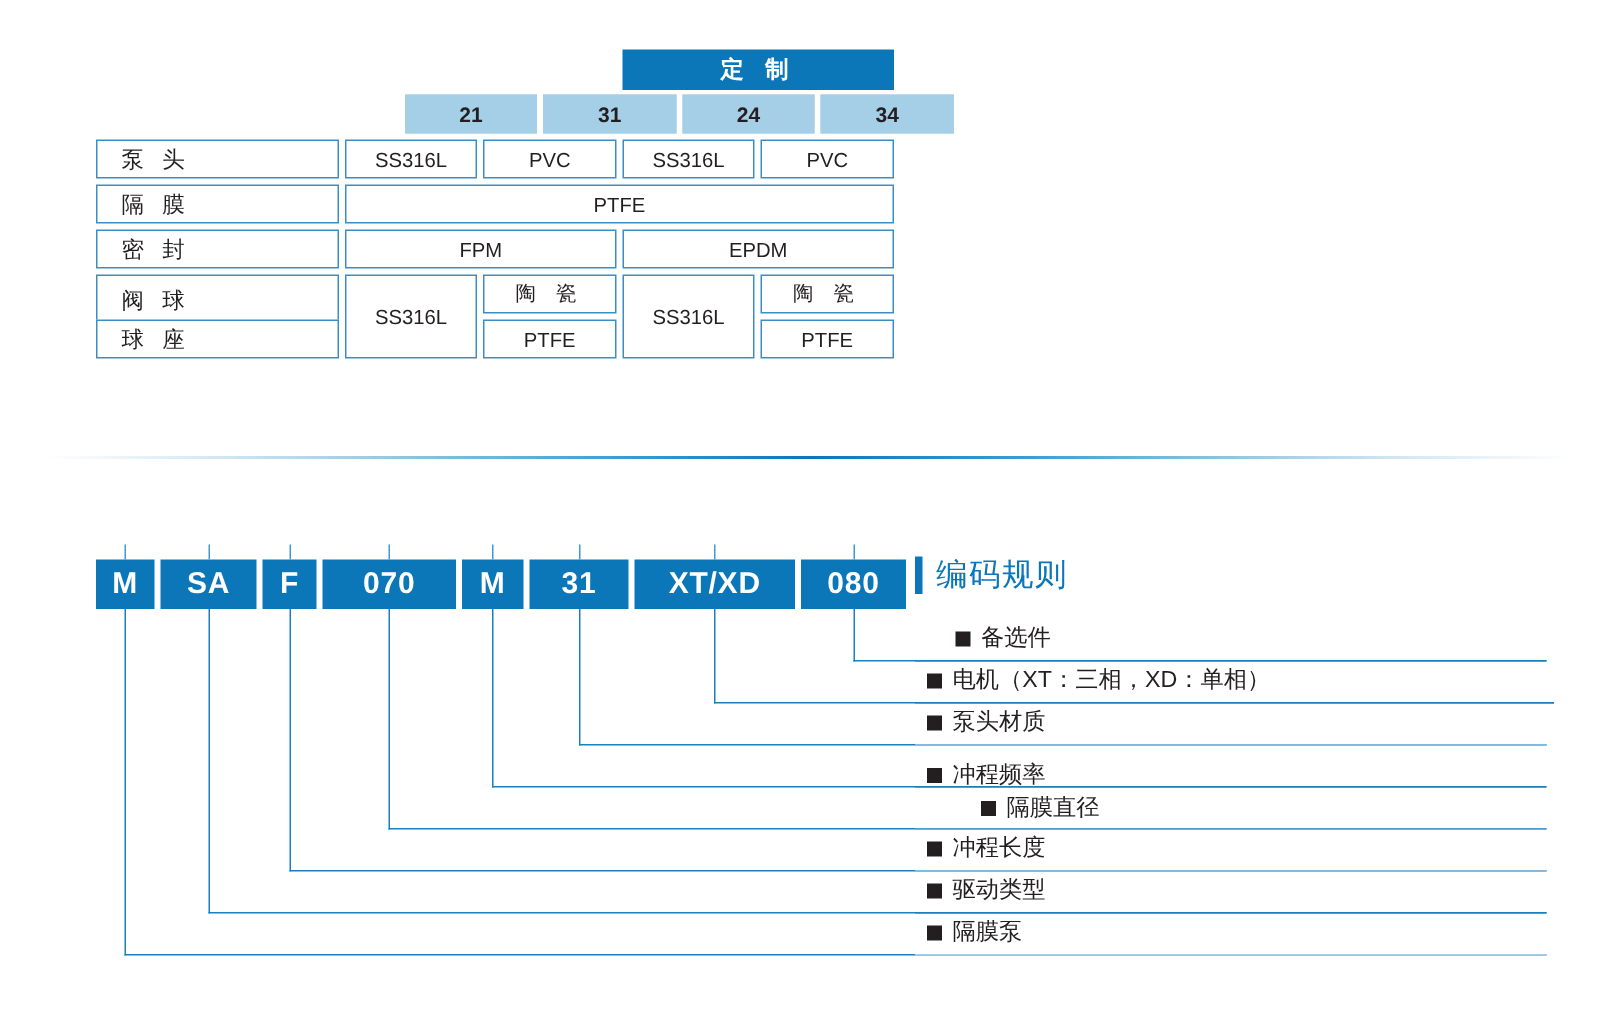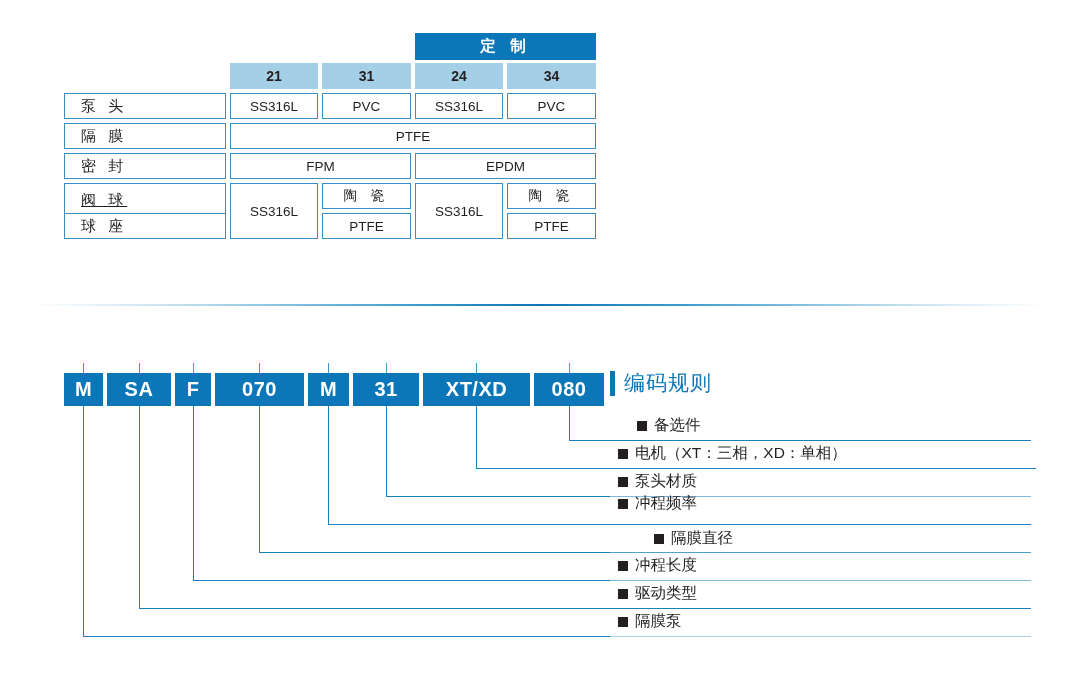--- a/index.html
+++ b/index.html
@@ -49,20 +49,21 @@
     font-weight: bold;
     font-size: 15.5px;
     letter-spacing: 5px;
   }
   .mt-cell.hdr-sub {
     background: #a5cfe6;
     border: 1px solid #a5cfe6;
     color: #231f20;
     font-weight: bold;
     font-size: 14px;
+    margin-left: 40px;
   }
   .mt-cell.wide-cn {
     letter-spacing: 5px;
   }
 
   
   #section-divider {
     position: absolute;
     left: 30px;
     top: 304px;
@@ -185,21 +186,21 @@
   <div class="mt-cell" style="left:351px; top:60px; width:88px; height:26px;">SS316L</div>
   <div class="mt-cell" style="left:443px; top:60px; width:89px; height:26px;">PVC</div>
 
   <div class="mt-cell label" style="left:0px; top:90px; width:162px; height:26px;">隔 膜</div>
   <div class="mt-cell" style="left:166px; top:90px; width:366px; height:26px;">PTFE</div>
 
   <div class="mt-cell label" style="left:0px; top:120px; width:162px; height:26px;">密 封</div>
   <div class="mt-cell" style="left:351px; top:120px; width:181px; height:26px;">EPDM</div>
   <div class="mt-cell" style="left:166px; top:120px; width:181px; height:26px;">FPM</div>
 
-  <div class="mt-cell label" style="left:0px; top:150px; width:162px; height:34px;text-decoration:underline;">阀 球</div>
+  <div class="mt-cell label" style="left:0px; top:150px; width:162px; height:34px;">阀 球</div>
   <div class="mt-cell" style="left:166px; top:150px; width:88px; height:56px;">SS316L</div>
   <div class="mt-cell wide-cn" style="left:258px; top:150px; width:89px; height:26px;">陶 瓷</div>
   <div class="mt-cell" style="left:351px; top:150px; width:88px; height:56px;">SS316L</div>
   <div class="mt-cell wide-cn" style="left:443px; top:150px; width:89px; height:26px;">陶 瓷</div>
 
   <div class="mt-cell label" style="left:0px; top:180px; width:162px; height:26px;">球 座</div>
   <div class="mt-cell" style="left:258px; top:180px; width:89px; height:26px;">PTFE</div>
   <div class="mt-cell" style="left:443px; top:180px; width:89px; height:26px;">PTFE</div>
 </div>
 
@@ -270,21 +271,21 @@
       <span>备选件</span>
     </div>
     <div class="legend-item" style="top:75px;">
       <span class="legend-bullet"></span>
       <span>电机（XT：三相，XD：单相）</span>
     </div>
     <div class="legend-item" style="top:103px;">
       <span class="legend-bullet"></span>
       <span>泵头材质</span>
     </div>
-    <div class="legend-item" style="top:125px;">
+    <div class="legend-item" style="top:138px;">
       <span class="legend-bullet"></span>
       <span>冲程频率</span>
     </div>
     <div class="legend-item" style="top:160px;padding-left:36px;">
       <span class="legend-bullet"></span>
       <span>隔膜直径</span>
     </div>
     <div class="legend-item" style="top:187px;">
       <span class="legend-bullet"></span>
       <span>冲程长度</span>

